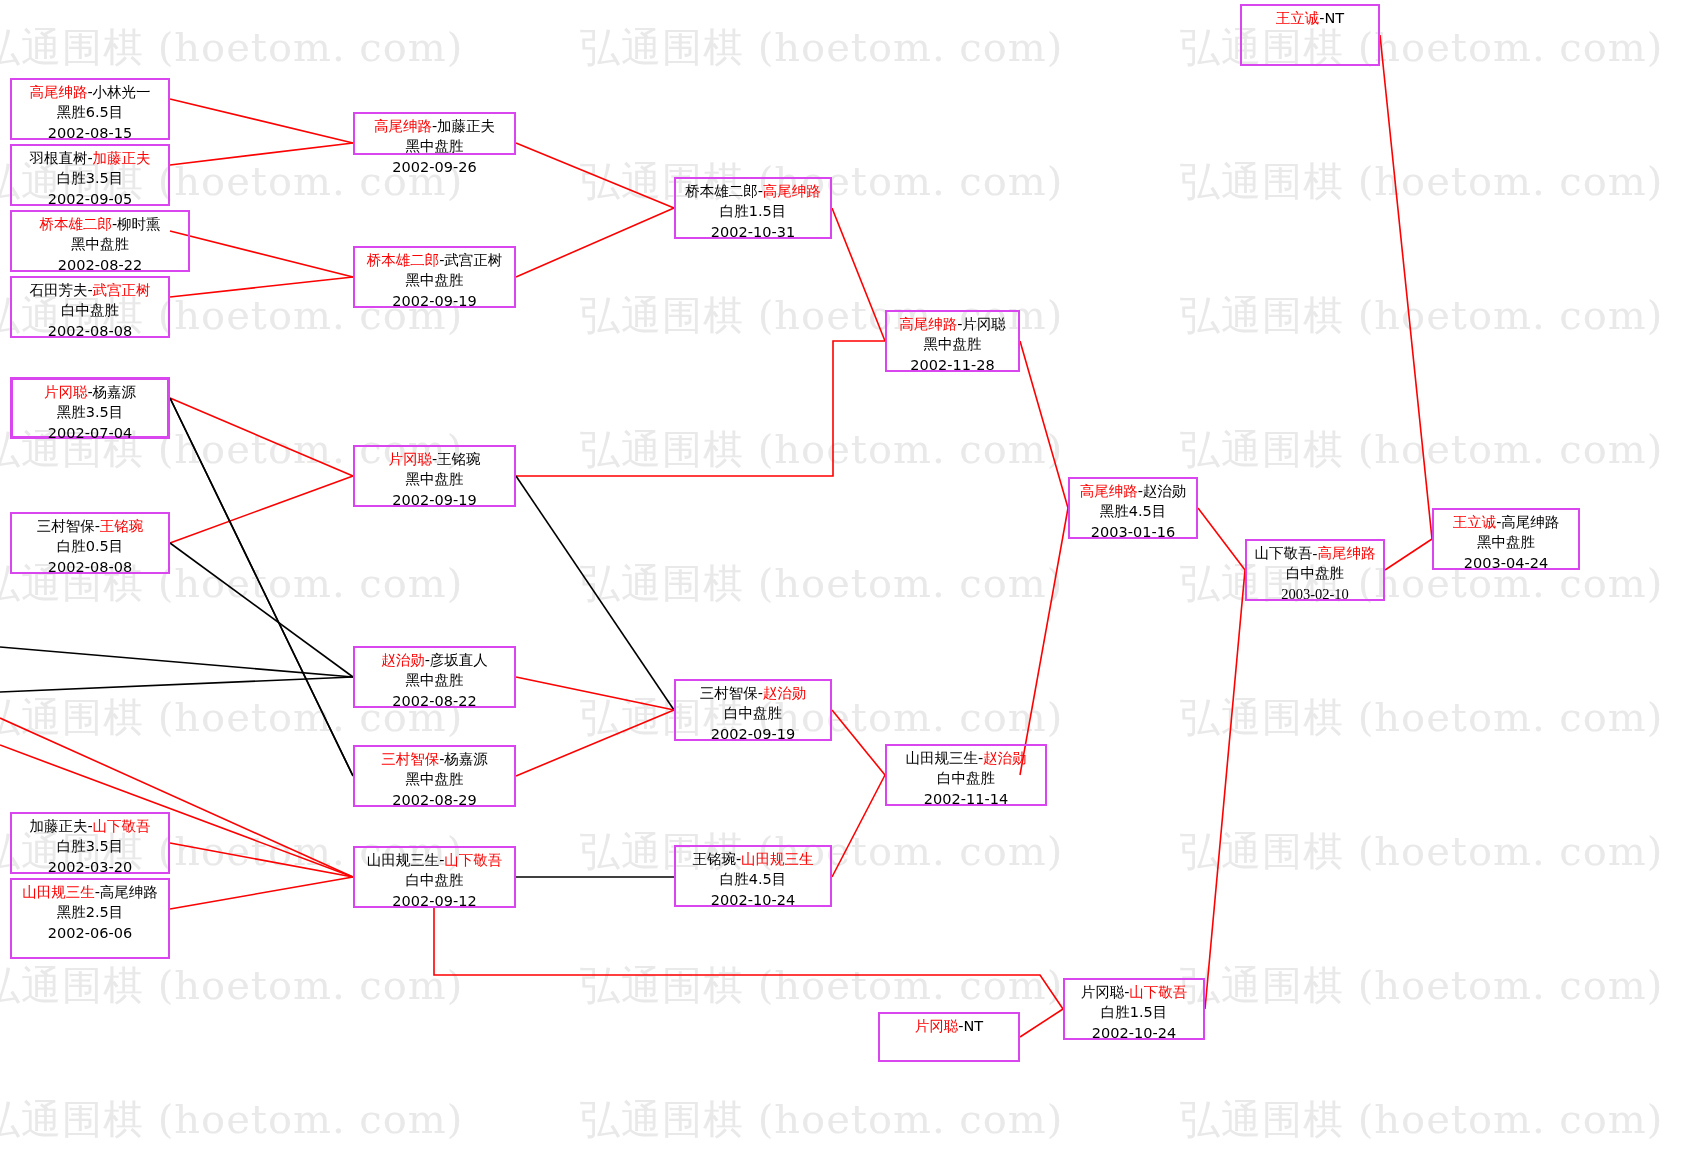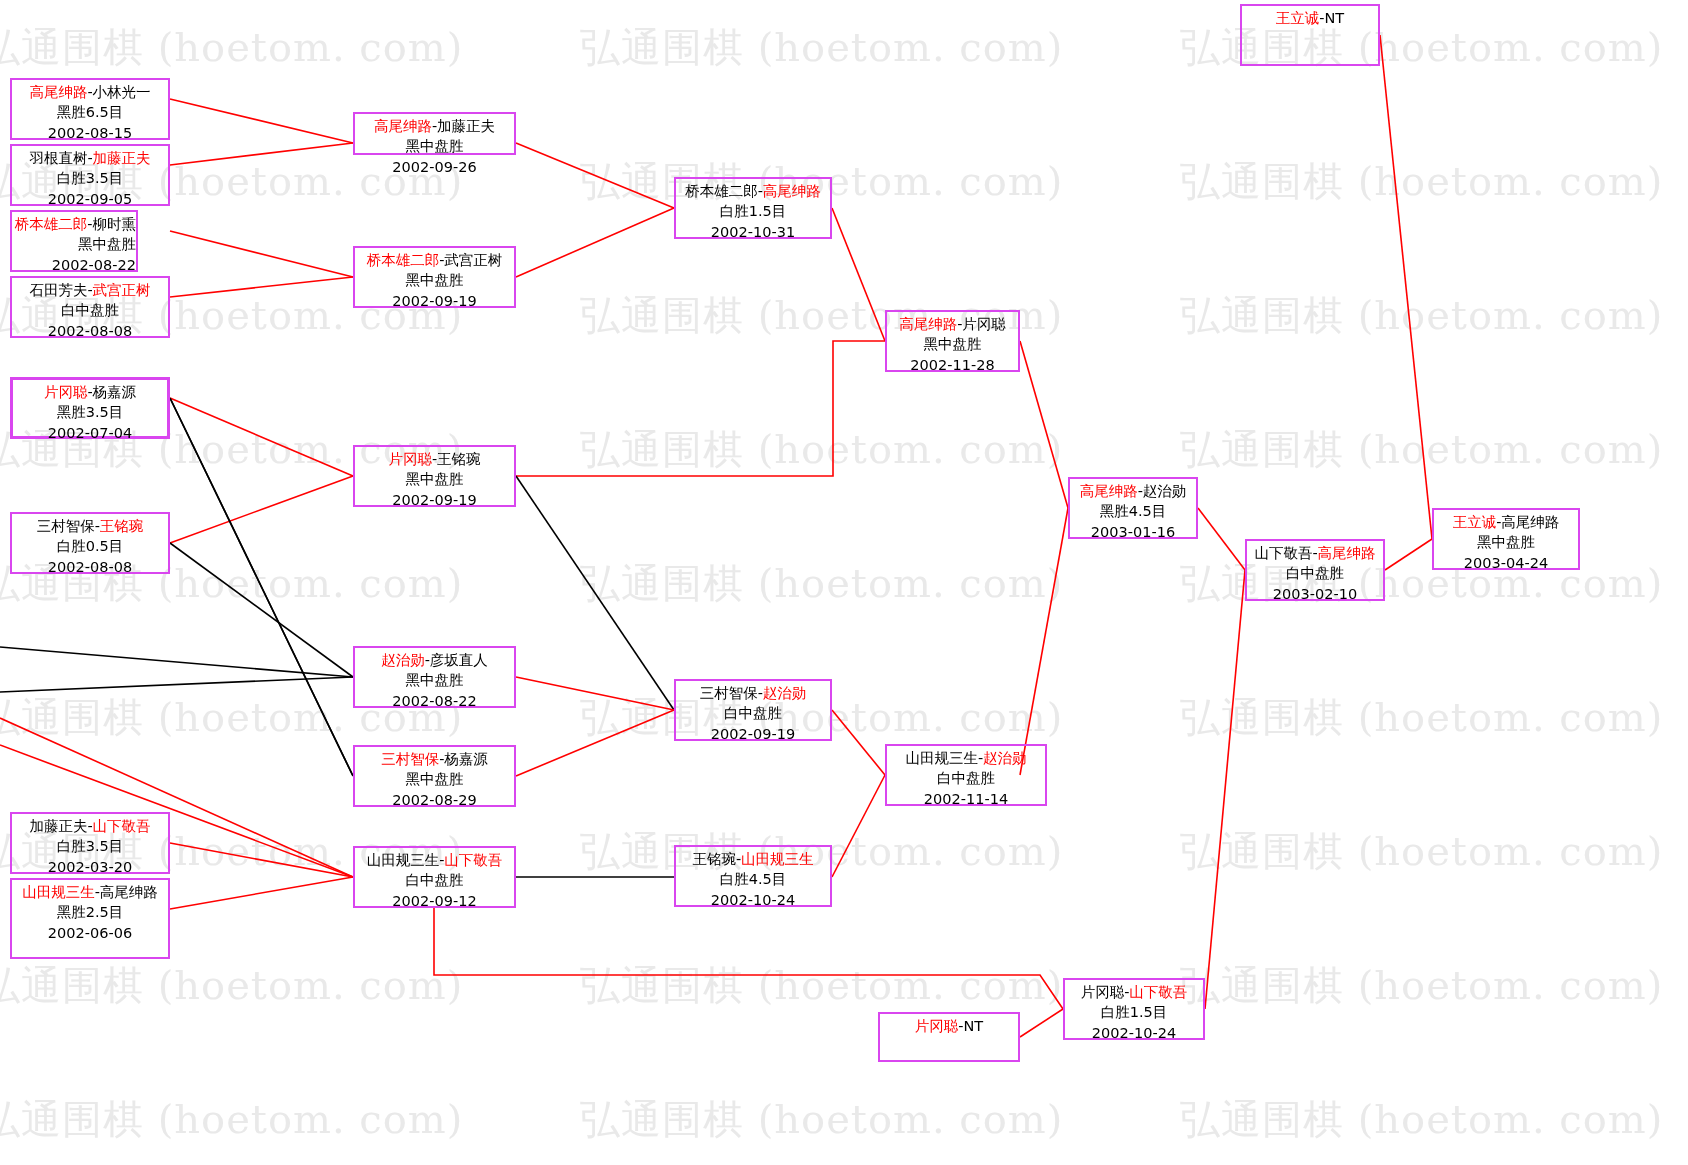--- a/index.html
+++ b/index.html
@@ -116,21 +116,21 @@
       <div class="node" style="left: 10px; top: 78px; width: 160px; height: 62px;">
         <span class="ln"><span class="w">高尾绅路</span><span>-</span><span class="l">小林光一</span></span>
         <span class="ln res">黑胜6.5目</span>
         <span class="ln date">2002-08-15</span>
       </div>
       <div class="node" style="left: 10px; top: 144px; width: 160px; height: 62px;">
         <span class="ln"><span class="l">羽根直树</span><span>-</span><span class="w">加藤正夫</span></span>
         <span class="ln res">白胜3.5目</span>
         <span class="ln date">2002-09-05</span>
       </div>
-      <div class="node" style="left: 10px; top: 210px; width: 128px; height: 62px; text-align: right;">
+      <div class="node" style="left: 10px; top: 210px; width: 180px; height: 62px;">
         <span class="ln"><span class="w">桥本雄二郎</span><span>-</span><span class="l">柳时熏</span></span>
         <span class="ln res">黑中盘胜</span>
         <span class="ln date">2002-08-22</span>
       </div>
       <div class="node" style="left: 10px; top: 276px; width: 160px; height: 62px;">
         <span class="ln"><span class="l">石田芳夫</span><span>-</span><span class="w">武宫正树</span></span>
         <span class="ln res">白中盘胜</span>
         <span class="ln date">2002-08-08</span>
       </div>
       <div class="node bold" style="left: 10px; top: 377px; width: 160px; height: 62px;">
@@ -214,21 +214,21 @@
       <div class="node" style="left: 1063px; top: 978px; width: 142px; height: 62px;">
         <span class="ln"><span class="l">片冈聪</span><span>-</span><span class="w">山下敬吾</span></span>
         <span class="ln res">白胜1.5目</span>
         <span class="ln date">2002-10-24</span>
       </div>
       <div class="node" style="left: 1068px; top: 477px; width: 130px; height: 62px;">
         <span class="ln"><span class="w">高尾绅路</span><span>-</span><span class="l">赵治勋</span></span>
         <span class="ln res">黑胜4.5目</span>
         <span class="ln date">2003-01-16</span>
       </div>
-      <div class="node" style="left: 1245px; top: 539px; width: 140px; height: 62px;">
+      <div class="node" style="left: 1245px; top: 539px; width: 140px; height: 62px; font-family: Liberation Serif, serif;">
         <span class="ln"><span class="l">山下敬吾</span><span>-</span><span class="w">高尾绅路</span></span>
         <span class="ln res">白中盘胜</span>
         <span class="ln date">2003-02-10</span>
       </div>
       <div class="node" style="left: 1240px; top: 4px; width: 140px; height: 62px;">
         <span class="ln"><span class="w">王立诚</span><span>-</span><span class="l">NT</span></span>
       </div>
       <div class="node" style="left: 1432px; top: 508px; width: 148px; height: 62px;">
         <span class="ln"><span class="w">王立诚</span><span>-</span><span class="l">高尾绅路</span></span>
         <span class="ln res">黑中盘胜</span>

